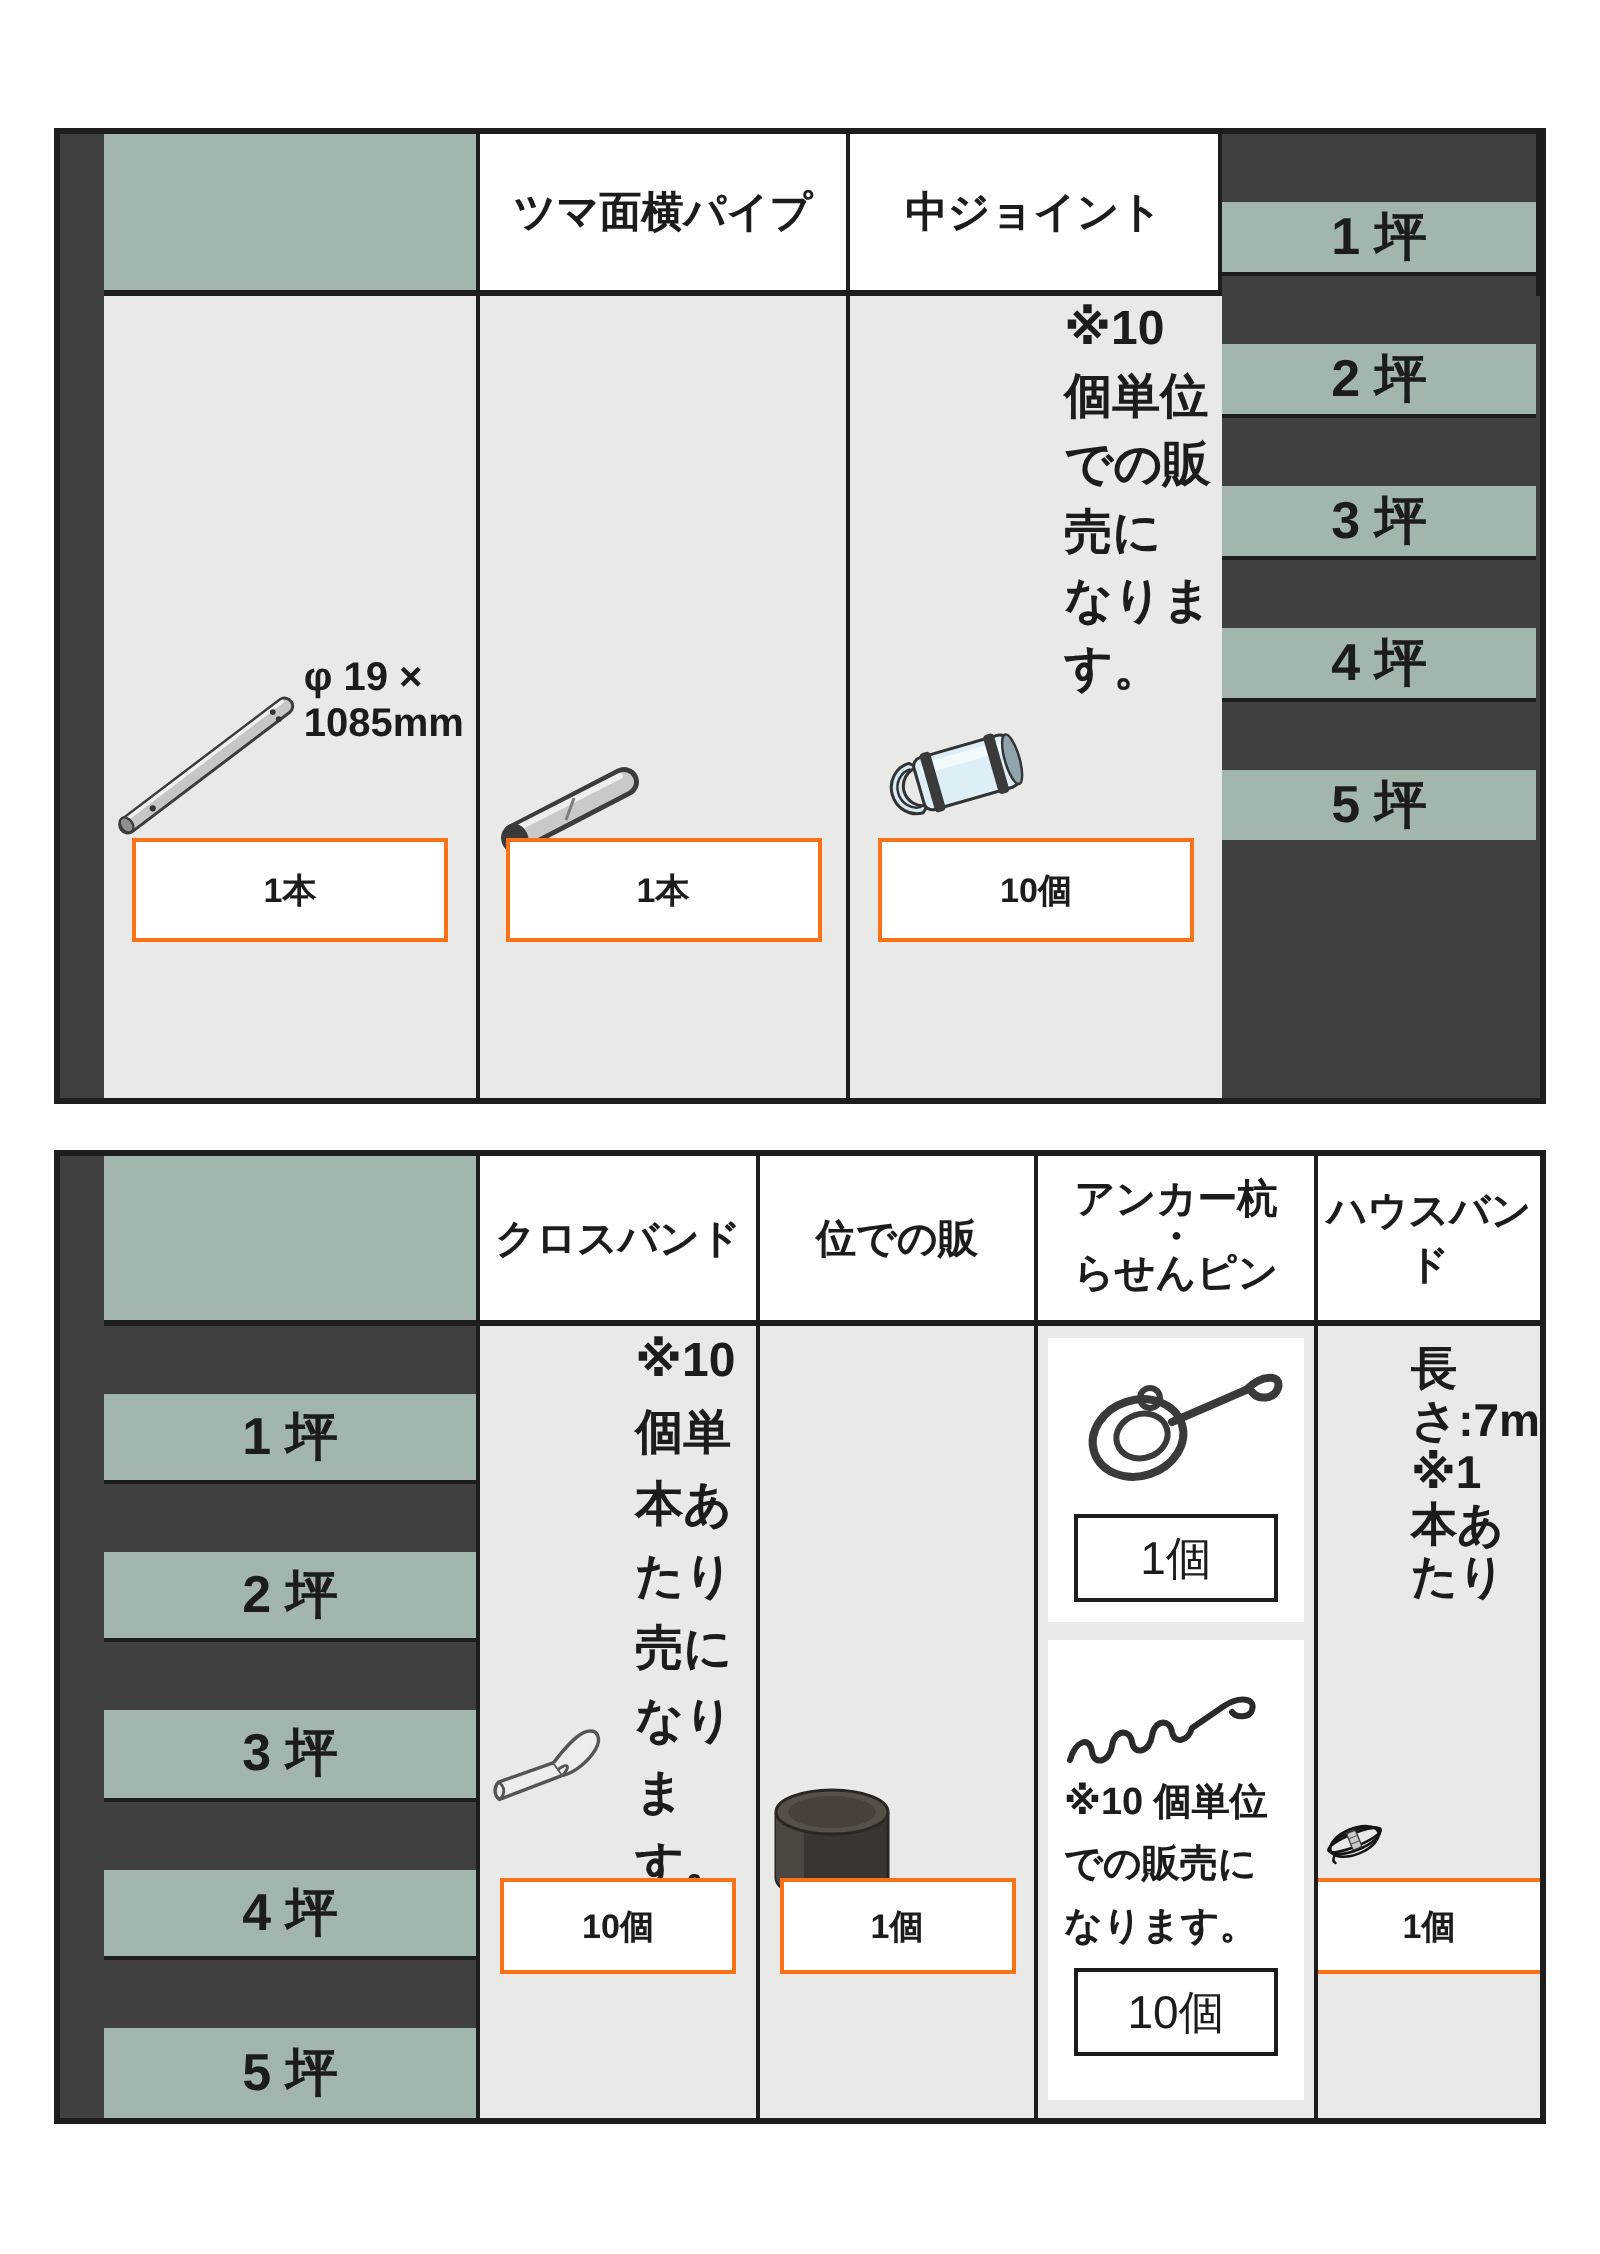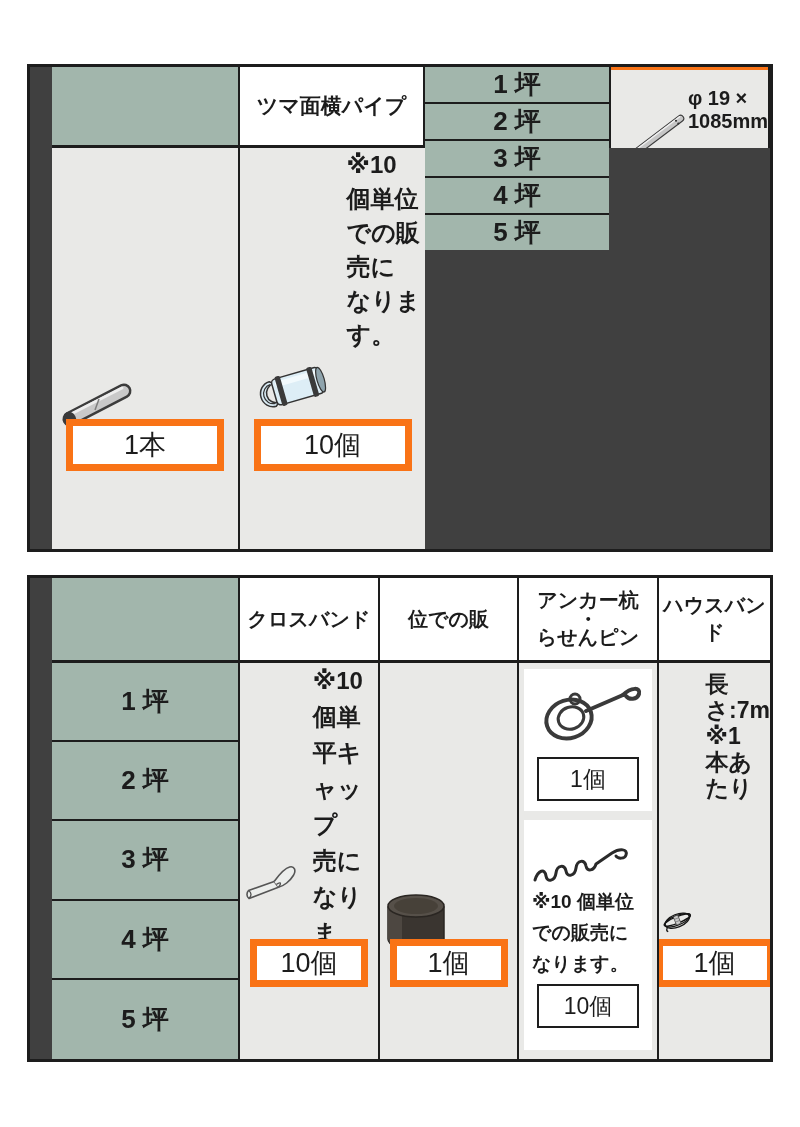--- a/index.html
+++ b/index.html
@@ -12,26 +12,26 @@
   .t2{left:27px;top:575px;width:746px;height:487px;grid-template-columns:188px 140px 139px 140px 1fr;grid-template-rows:85px 1fr;}
   .corner{background:var(--green);border-right:2px solid #1d1d1d;border-bottom:3px solid #1d1d1d;}
   .hdr{background:#fff;border-right:2px solid #1d1d1d;border-bottom:3px solid #1d1d1d;
        display:flex;align-items:center;justify-content:center;font-weight:700;font-size:21px;text-align:center;}
   .t2 .hdr{font-size:20px;}
   .hdr.last,.bodycell.last{border-right:none;}
   .hdr3{flex-direction:column;line-height:23px;font-size:19px;}
   .hdr3 .dot{line-height:14px;}
   .rows{border-right:2px solid #1d1d1d;display:grid;grid-template-rows:repeat(5,1fr);}
   .rowlbl{background:var(--green);border-bottom:2px solid #1d1d1d;display:flex;align-items:center;justify-content:center;
-          font-size:26px;font-weight:700;}
+          font-size:26px;font-weight:700;margin-top:34px;}
   .rowlbl.last{border-bottom:none;}
   .bodycell{background:#e9e9e7;border-right:2px solid #1d1d1d;position:relative;
             display:flex;align-items:center;overflow:hidden;}
-  .qty{position:absolute;background:#fff;border:7px solid #f97316;display:flex;align-items:center;justify-content:center;
-       font-size:27px;font-weight:400;left:50%;transform:translateX(-50%);box-sizing:border-box;}
+  .qty{position:absolute;background:#fff;border:2px solid #f97316;display:flex;align-items:center;justify-content:center;
+       font-size:17px;font-weight:700;left:50%;transform:translateX(-50%);box-sizing:border-box;}
   .t1 .qty{bottom:78px;width:158px;height:52px;}
   .t2 .qty{bottom:72px;width:118px;height:48px;}
   .caption{margin-top:4px;font-size:20px;font-weight:700;}
   .note{align-self:flex-start;padding-left:14px;font-size:24px;line-height:34px;font-weight:600;}
   .t2 .note{padding-left:12px;line-height:36px;}
   .anchorbody{display:block;padding-top:6px;}
   .card{background:#fff;width:128px;margin:0 auto;display:flex;flex-direction:column;align-items:center;}
   .card1{height:142px;}
   .card2{margin-top:9px;height:230px;}
   .qty2{background:#fff;border:2px solid #1d1d1d;width:102px;height:44px;display:flex;align-items:center;justify-content:center;
@@ -42,20 +42,21 @@
   .bandnote{align-self:flex-start;padding-left:10px;margin-top:8px;font-size:23px;line-height:26px;font-weight:600;}
   :root{--green:#a2b6ac;}
   svg{display:block;}
 </style>
 </head>
 <body>
 
 <section class="tbl t1">
   <div class="corner"></div>
   <div class="hdr">ツマ面横パイプ</div>
+  <div class="hdr">中ジョイント</div>
 
   <div class="rows">
     <div class="rowlbl">1 坪</div>
     <div class="rowlbl">2 坪</div>
     <div class="rowlbl">3 坪</div>
     <div class="rowlbl">4 坪</div>
     <div class="rowlbl last">5 坪</div>
   </div>
 
   <div class="bodycell">
@@ -125,21 +126,21 @@
 
   <div class="bodycell">
     <svg width="114" height="84" viewBox="0 0 114 84" style="margin-top:44px">
       <path d="M16,56 C12,60 12,68 17,71 L72,50 L64,39 L16,56 Z" fill="#eceeec" stroke="#555" stroke-width="3" stroke-linejoin="round"></path>
       <path d="M17,71 C22,66 22,60 16,56" fill="none" stroke="#555" stroke-width="2.5"></path>
       <path d="M64,39 C70,31 84,14 93,12 C102,10 106,18 100,28 C94,38 82,48 72,50" fill="#eceeec" stroke="#555" stroke-width="3" stroke-linejoin="round"></path>
       <path d="M68,45 C74,40 80,40 72,50" fill="none" stroke="#555" stroke-width="2.5"></path>
     </svg>
     <div class="note">
       <div>※10 個単</div>
-      <div>平キャップ</div>
+      <div>本あたり</div>
       <div>売になり</div>
       <div>ます。</div>
     </div>
     <div class="qty">10個</div>
   </div>
 
   <div class="bodycell">
     <svg width="72" height="66" viewBox="0 0 72 66" style="margin-top:126px">
       <path d="M8,16 L8,48 A28,11 0 0 0 64,48 L64,16 Z" fill="#3a3530" stroke="#2a2622" stroke-width="1.5"></path>
       <path d="M8,16 L8,48 A28,11 0 0 0 22,57 L22,22 Z" fill="#4d4741"></path>

